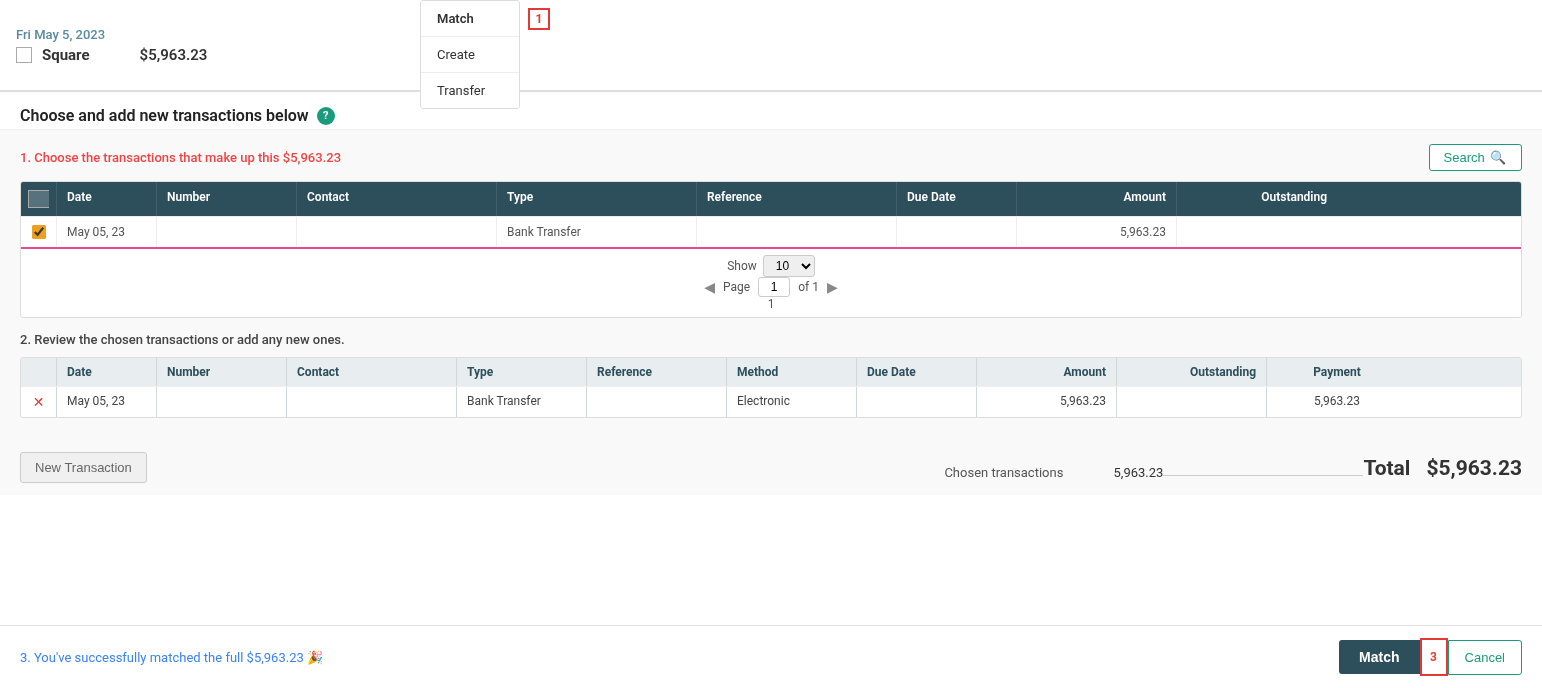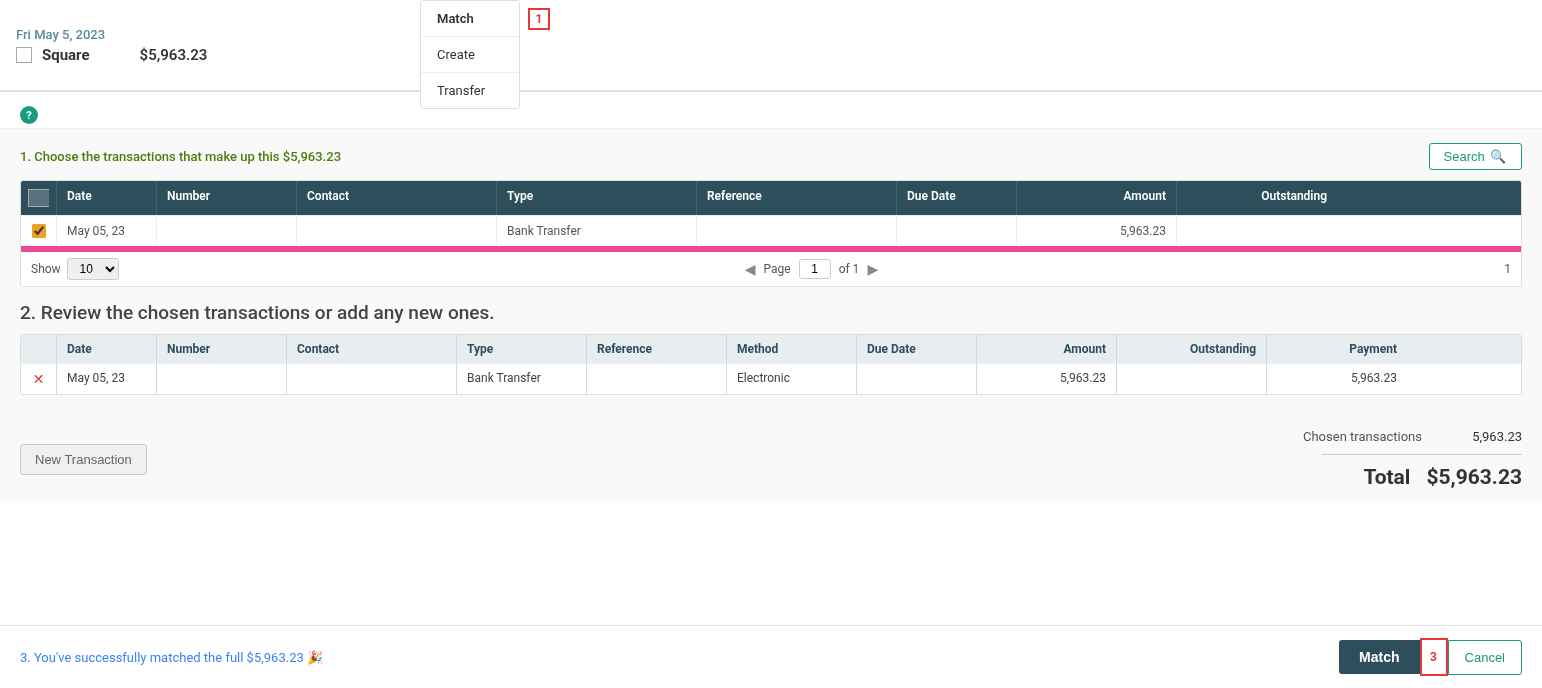--- a/index.html
+++ b/index.html
@@ -125,21 +125,21 @@
 
     
     .section-header {
       display: flex;
       align-items: center;
       justify-content: space-between;
       margin-bottom: 10px;
     }
     .section-title {
       font-size: 13px;
-      color: #4d7c0f;
+      color: #ef4444;
       font-weight: 500;
     }
     .search-btn {
       border: 1px solid #1a9b7e;
       color: #1a9b7e;
       background: #fff;
       padding: 5px 14px;
       border-radius: 3px;
       cursor: pointer;
       font-size: 13px;
@@ -205,23 +205,24 @@
       text-align: right;
     }
 
     
     .pagination-row {
       display: flex;
       align-items: center;
       justify-content: space-between;
       padding: 6px 10px;
       background: #fff;
-      border-top: 6px solid #ec4899;
+      border-top: 2px solid #ec4899;
       font-size: 12px;
       color: #555;
+      flex-direction: column;
     }
     .pagination-left {
       display: flex;
       align-items: center;
       gap: 6px;
     }
     .show-select {
       border: 1px solid #ccc;
       border-radius: 3px;
       padding: 2px 8px;
@@ -245,40 +246,40 @@
       color: #888;
       font-size: 14px;
     }
     .pagination-right {
       font-size: 12px;
       color: #555;
     }
 
     
     .section2-title {
-      font-size: 19px;
+      font-size: 13px;
       color: #444;
       font-weight: 500;
       margin: 14px 0 10px 0;
     }
 
     
     .t2-header {
       display: grid;
       grid-template-columns: 36px 100px 130px 170px 130px 140px 130px 120px 140px 150px 140px;
       background: #e8edf0;
       color: #2d4f5c;
       font-size: 12px;
       font-weight: 700;
     }
     .t2-header div, .t2-row div {
       padding: 7px 10px;
       border-right: 1px solid #d0d8dc;
     }
-    .t2-header div:last-child, .t2-row div:last-child { border-right: none; }
+    .t2-header div:last-child, .t2-row div:last-child { border-right: none; text-align: center; }
 
     .t2-row {
       display: grid;
       grid-template-columns: 36px 100px 130px 170px 130px 140px 130px 120px 140px 150px 140px;
       background: #fff;
       border-top: 1px solid #eee;
       font-size: 12px;
       color: #444;
     }
     .t2-row .col-x {
@@ -308,23 +309,22 @@
       border: 1px solid #ccc;
       background: #f0f0f0;
       color: #666;
       padding: 7px 14px;
       border-radius: 3px;
       cursor: pointer;
       font-size: 13px;
     }
     .totals-area {
       display: flex;
-      flex-direction: column;
+      flex-direction: row;
       align-items: flex-end;
-      gap: 6px;
       font-size: 13px;
     }
     .totals-row {
       display: flex;
       gap: 20px;
       align-items: center;
     }
     .totals-label { color: #555; }
     .totals-value { min-width: 80px; text-align: right; }
     .totals-divider {
@@ -447,20 +447,21 @@
         <span>Transfer</span>
       </div>
     </div>
 
     <div class="badge-num" style="position:absolute; top:8px; left:522px; z-index:20; font-size:12px;">
       <span>1</span>
     </div>
   </div>
 
   <div class="choose-header-area">
+    <span class="choose-title">Choose and add new transactions below</span>
     <div class="help-icon">?</div>
   </div>
 
   <div class="main-content">
 
     <div class="section-header">
       <span class="section-title">1. Choose the transactions that make up this $5,963.23</span>
       <button class="search-btn">
         <span>Search</span>
         <span>🔍</span>

